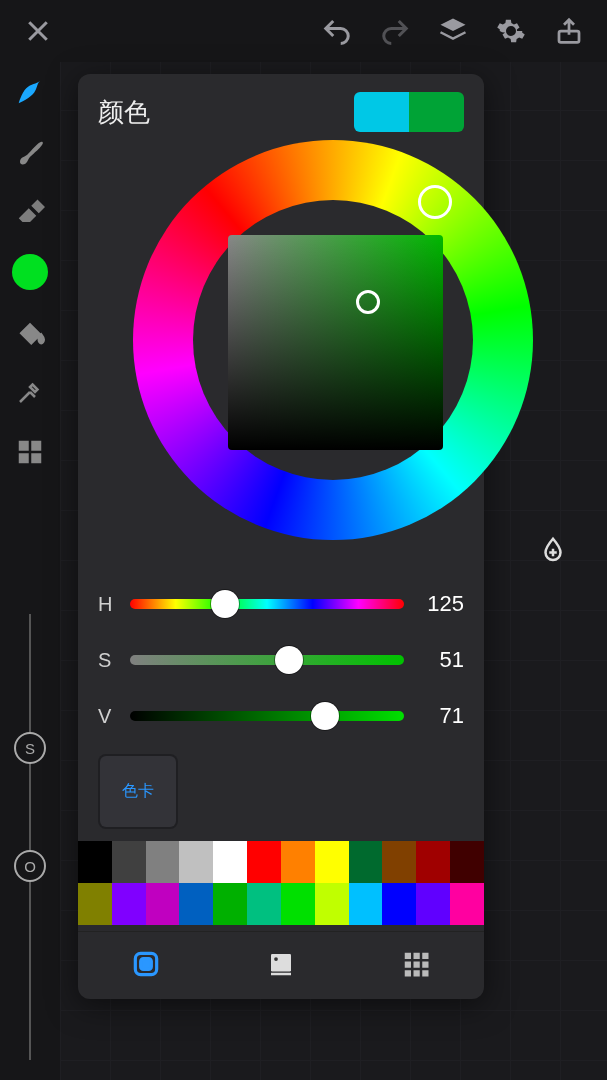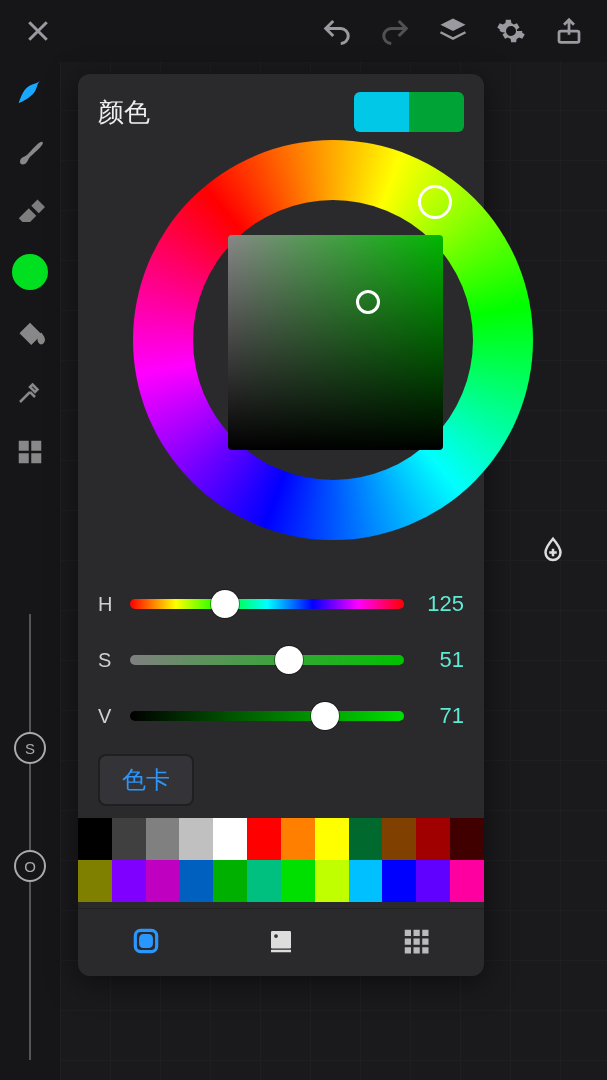--- a/index.html
+++ b/index.html
@@ -145,30 +145,30 @@
   .track.hue {
     background: linear-gradient(to right,
       #ff0000, #ffff00, #00ff00, #00ffff, #0000ff, #ff00ff, #ff0000);
   }
   .track.sat {
     background: linear-gradient(to right, #808080, #00c200);
   }
   .track.val {
     background: linear-gradient(to right, #000000, #00e000);
   }
-  .val-num { width:46px; text-align:right; font-size:22px; color:#5eead4;}
+  .val-num { width:46px; text-align:right; font-size:22px; color:#ffffff;}
 
   
   .tabs {
     display:flex; gap:0; margin-top:10px;
     background:#1f1f22; border-radius:8px; width:fit-content; padding:2px;
   }
   .tabs button {
     background:none;border:none;color:#aaa;
-    padding:8px 22px;font-size:24px;cursor:pointer;border-radius:6px;
+    padding:25px 22px;font-size:16px;cursor:pointer;border-radius:6px;
   }
   .tabs button.active { background:#333338; color:#2a97ff;}
 
   
   .palette-rows { margin:12px -20px 6px; }
   .palette-row { display:flex; height:42px; }
   .palette-row div { flex:1; }
 
   
   .panel-footer {

